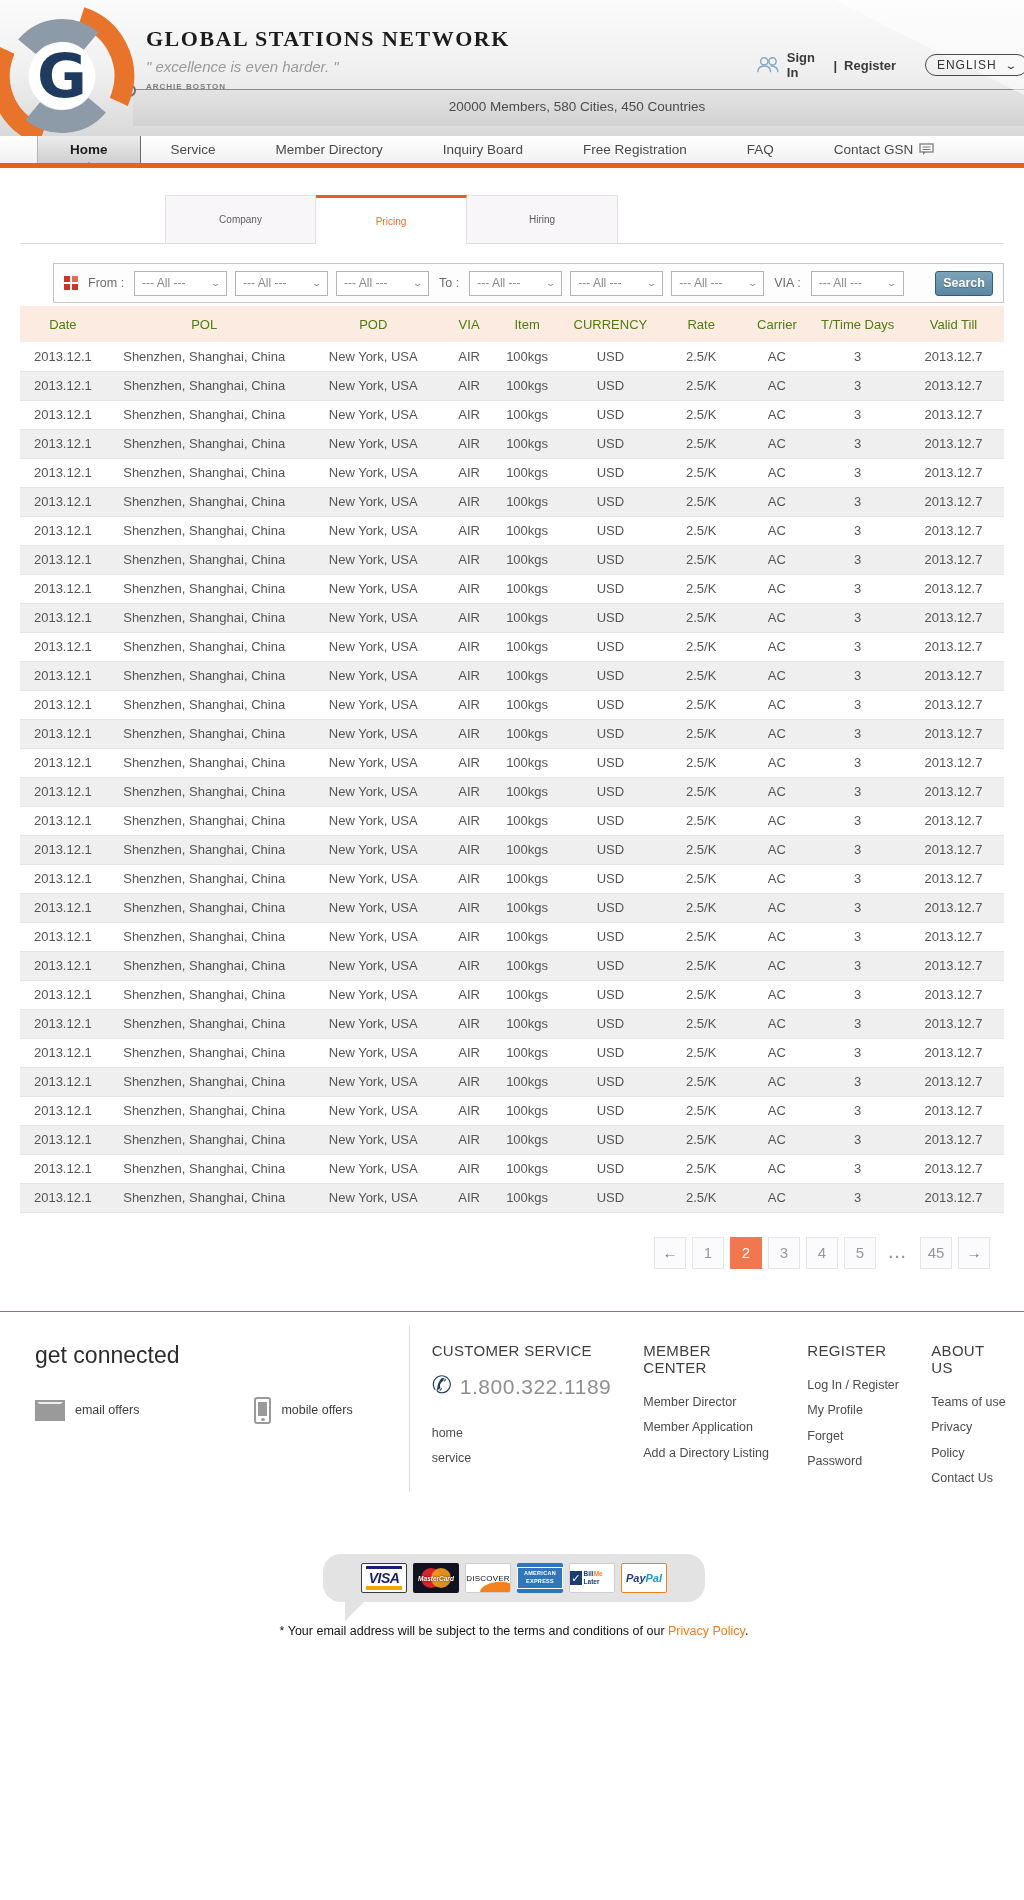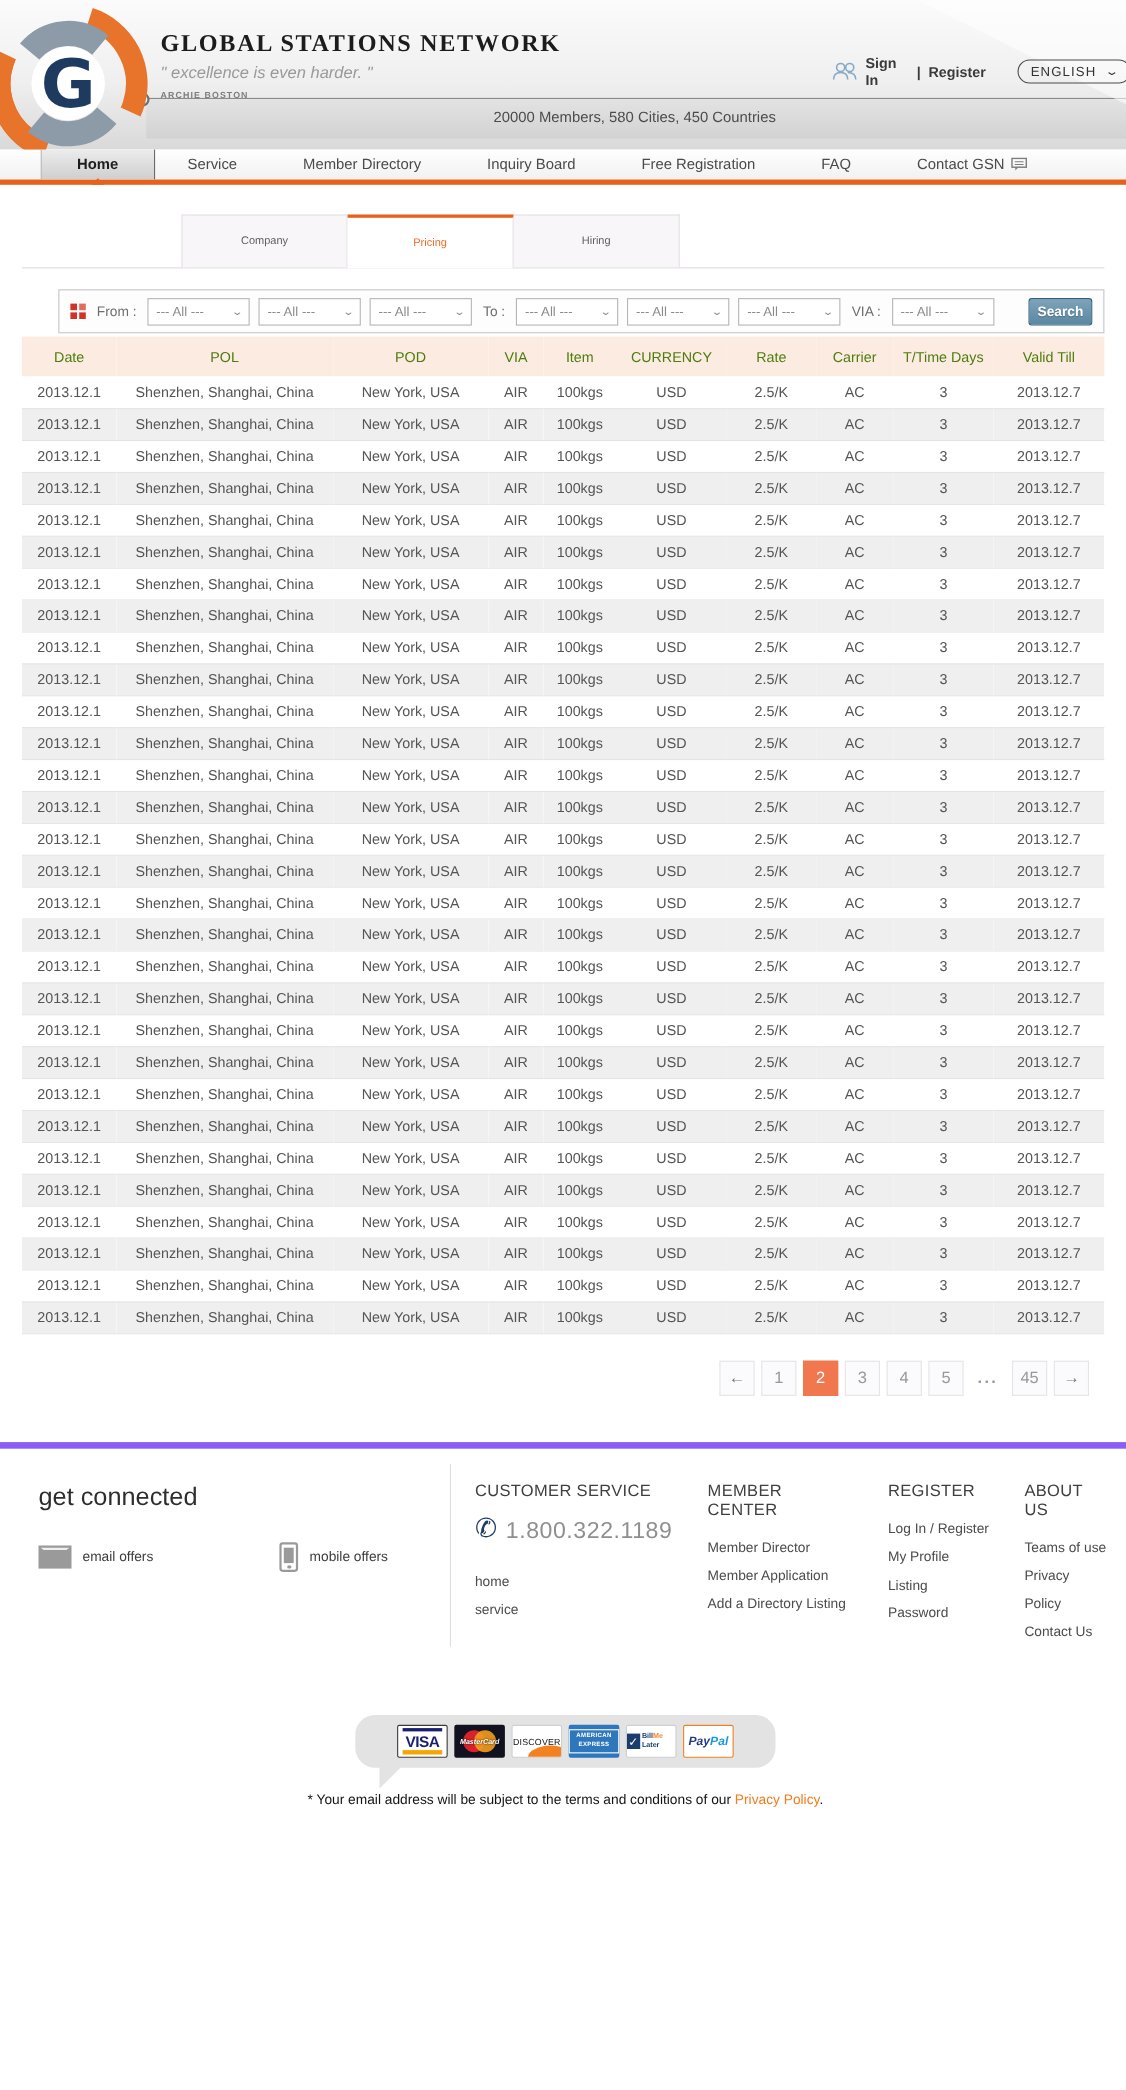--- a/index.html
+++ b/index.html
@@ -57,21 +57,21 @@
   table.rates tr.alt td { background:#efefef; }
 
   
   .pagination { margin-top:24px; display:flex; justify-content:flex-end; gap:6px; padding-right:14px; }
   .page-btn { min-width:32px; height:32px; border:1px solid #e7e3e7; background:#fbfafc; color:#999; font-size:15px; display:flex; align-items:center; justify-content:center; cursor:pointer; }
   .page-btn.active { background:#f0774e; border-color:#f0774e; color:#fff; }
   .page-btn.ellipsis { border:none; background:transparent; letter-spacing:2px; cursor:default; font-weight:700; }
   .page-btn.arrow { color:#777; }
 
   
-  .footer { margin-top:42px; border-top:6px solid #8b5cf6; padding:14px 16px 0 20px; position:relative; }
+  .footer { margin-top:42px; border-top:1px solid #8b5cf6; padding:14px 16px 0 20px; position:relative; }
   .footer-flex { display:flex; }
   .get-connected { width:395px; padding:16px 0 0 15px; border-right:1px solid #ddd; min-height:130px; }
   .gc-title { font-size:23px; color:#2d2d2d; font-weight:400; }
   .gc-icons { display:flex; gap:115px; margin-top:28px; }
   .gc-item { display:flex; align-items:center; gap:10px; cursor:pointer; }
   .gc-label { font-size:12.5px; color:#3c3c3c; }
   .env-icon { width:30px; height:21px; background:#9a9a9a; position:relative; }
   .env-icon::before { content:""; position:absolute; left:2px; top:2px; border-left:13px solid transparent; border-right:13px solid transparent; border-top:10px solid #efefef; }
   .env-icon::after { content:""; position:absolute; left:4px; top:4px; border-left:11px solid transparent; border-right:11px solid transparent; border-top:9px solid #9a9a9a; }
   .phone-shape { width:17px; height:27px; border:2px solid #9a9a9a; border-radius:3px; position:relative; background:#fff; }
@@ -85,21 +85,21 @@
   .flinks { margin-top:14px; }
   .flink { font-size:12.5px; color:#4c4c4c; line-height:2.05; cursor:pointer; }
   .fcol-customer .flinks { margin-top:22px; }
 
   
   .pay-wrap { margin-top:62px; display:flex; justify-content:center; }
   .pay-bubble { position:relative; width:382px; height:48px; background:#e3e3e3; border-radius:18px; display:flex; align-items:center; justify-content:center; gap:6px; }
   .pay-bubble::after { content:""; position:absolute; left:22px; bottom:-19px; width:0; height:0; border-right:24px solid transparent; border-top:24px solid #e3e3e3; }
   .pay { width:46px; height:30px; border-radius:2px; display:flex; align-items:center; justify-content:center; overflow:hidden; position:relative; background:#fff; border:1px solid #cfcfcf; }
   .pay-visa { border:1px solid #3b3b3b; }
-  .pay-visa span { font-weight:700; font-size:14px; color:#1a1f71; letter-spacing:-.5px; }
+  .pay-visa span { font-style:italic; font-weight:700; font-size:14px; color:#1a1f71; letter-spacing:-.5px; }
   .pay-visa::after { content:""; position:absolute; bottom:2px; left:4px; right:4px; height:4px; background:#f7a600; }
   .pay-visa::before { content:""; position:absolute; top:2px; left:4px; right:4px; height:3px; background:#1a1f71; }
   .pay-mastercard { background:#10121f; border:none; }
   .pay-mastercard .c1 { position:absolute; left:8px; top:5px; width:20px; height:20px; border-radius:50%; background:#d8232a; }
   .pay-mastercard .c2 { position:absolute; right:8px; top:5px; width:20px; height:20px; border-radius:50%; background:#f49d1e; opacity:.9; }
   .pay-mastercard span { position:relative; z-index:2; color:#fff; font-size:6.5px; font-style:italic; font-weight:700; text-shadow:0 0 2px #000; }
   .pay-discover span { font-weight:400; font-size:8px; color:#111; letter-spacing:.2px; z-index:2; }
   .pay-discover::after { content:""; position:absolute; right:-4px; bottom:-6px; width:34px; height:16px; background:#f48120; border-radius:50% 50% 0 0; transform:rotate(-8deg); }
   .pay-amex { background:#2e77bc; border:none; }
   .pay-amex span { color:#fff; font-size:5.5px; font-weight:700; text-align:center; line-height:1.4; letter-spacing:.3px; border:1px solid #fff; padding:2px 2px; }
@@ -671,21 +671,21 @@
               <div class="flink">Member Director</div>
               <div class="flink">Member Application</div>
               <div class="flink">Add a Directory Listing</div>
             </div>
           </div>
           <div class="fcol">
             <div class="fcol-title">REGISTER</div>
             <div class="flinks">
               <div class="flink">Log In / Register</div>
               <div class="flink">My Profile</div>
-              <div class="flink">Listing Password</div>
+              <div class="flink">Forget Password</div>
             </div>
           </div>
           <div class="fcol">
             <div class="fcol-title">ABOUT US</div>
             <div class="flinks">
               <div class="flink">Teams of use</div>
               <div class="flink">Privacy Policy</div>
               <div class="flink">Contact Us</div>
             </div>
           </div>

